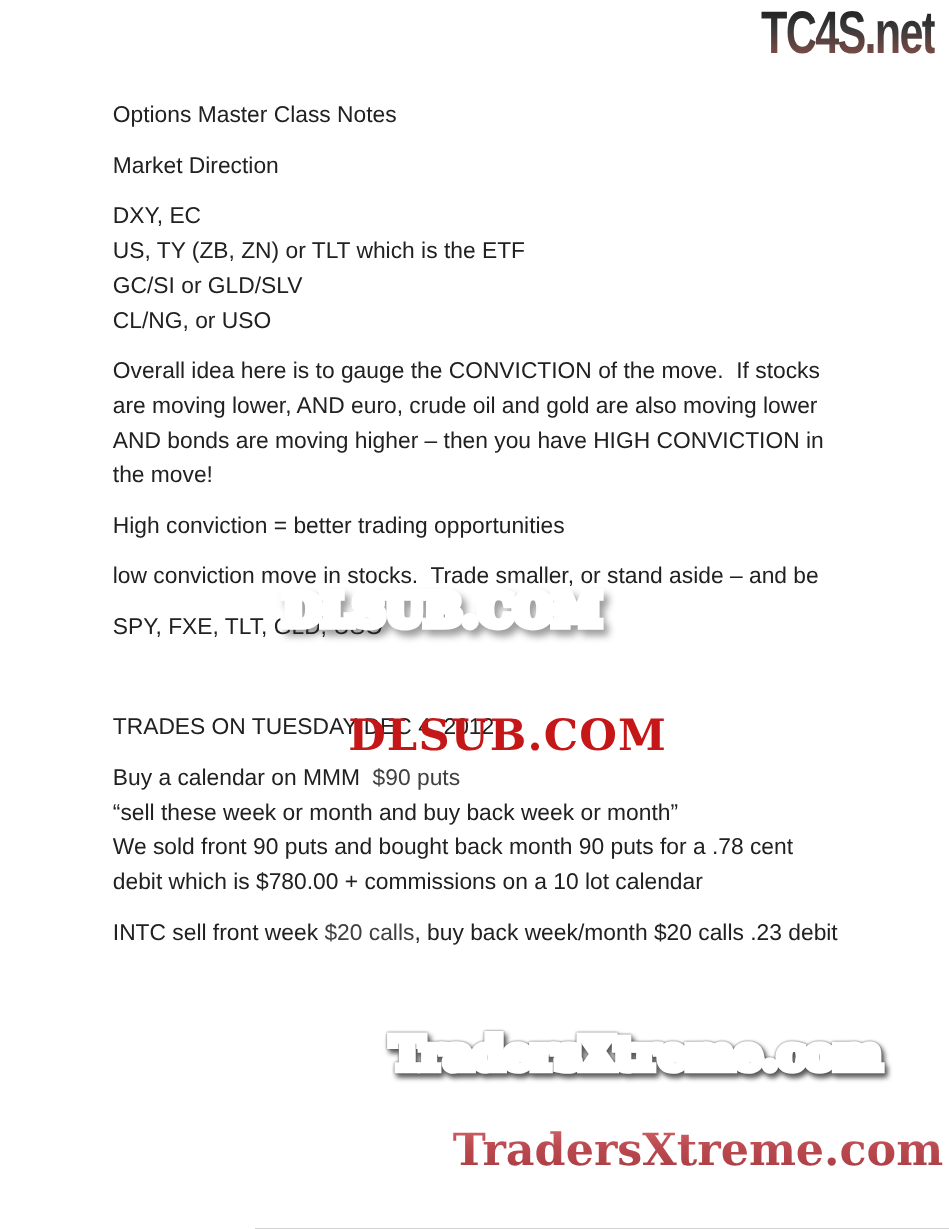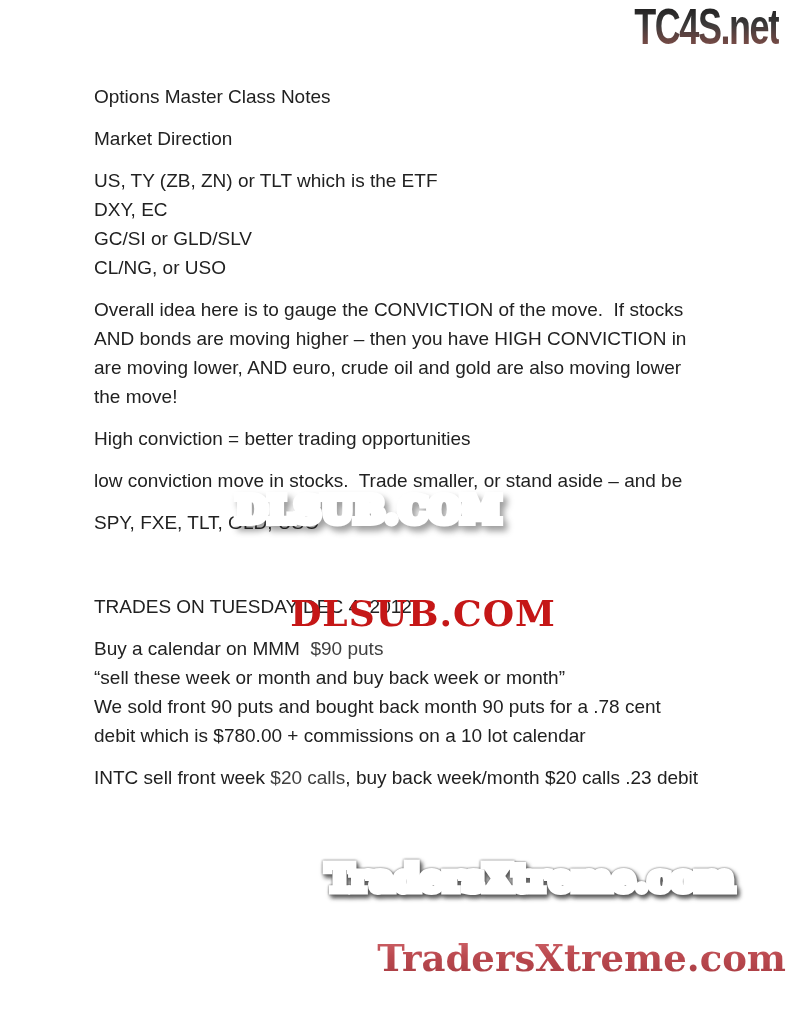--- a/index.html
+++ b/index.html
@@ -108,30 +108,30 @@
   </div>
 
   
   <div class="content">
 
     <div class="block single">Options Master Class Notes</div>
 
     <div class="block single">Market Direction</div>
 
     <div class="block">
+      <div class="line">DXY, EC</div>
       <div class="line">US, TY (ZB, ZN) or TLT which is the ETF</div>
-      <div class="line">DXY, EC</div>
       <div class="line">GC/SI or GLD/SLV</div>
       <div class="line">CL/NG, or USO</div>
     </div>
 
     <div class="block">
       <div class="line">Overall idea here is to gauge the CONVICTION of the move.  If stocks</div>
+      <div class="line">are moving lower, AND euro, crude oil and gold are also moving lower</div>
       <div class="line">AND bonds are moving higher – then you have HIGH CONVICTION in</div>
-      <div class="line">are moving lower, AND euro, crude oil and gold are also moving lower</div>
       <div class="line">the move!</div>
     </div>
 
     <div class="block single">High conviction = better trading opportunities</div>
 
     <div class="block">
       <div class="line">low conviction move in stocks.  Trade smaller, or stand aside – and be</div>
     </div>
 
     <div class="block single">SPY, FXE, TLT, GLD, USO</div>

